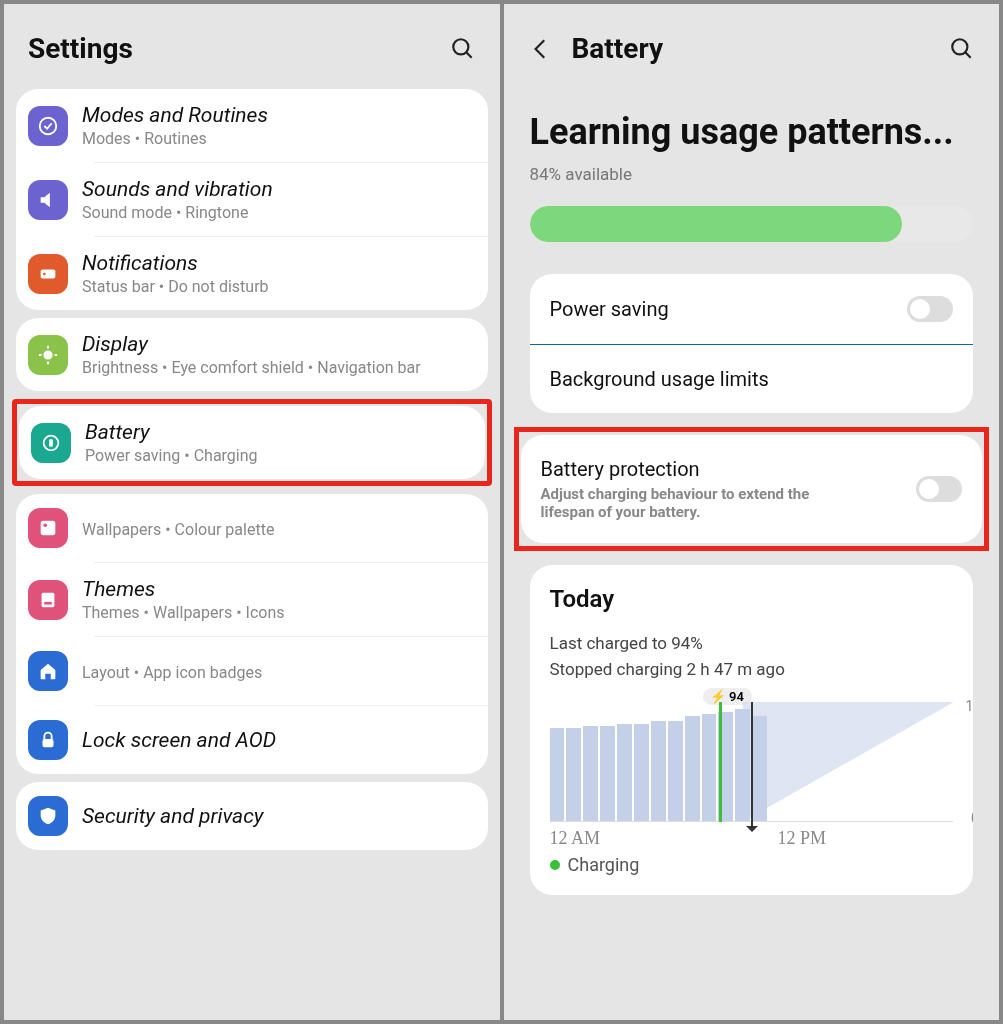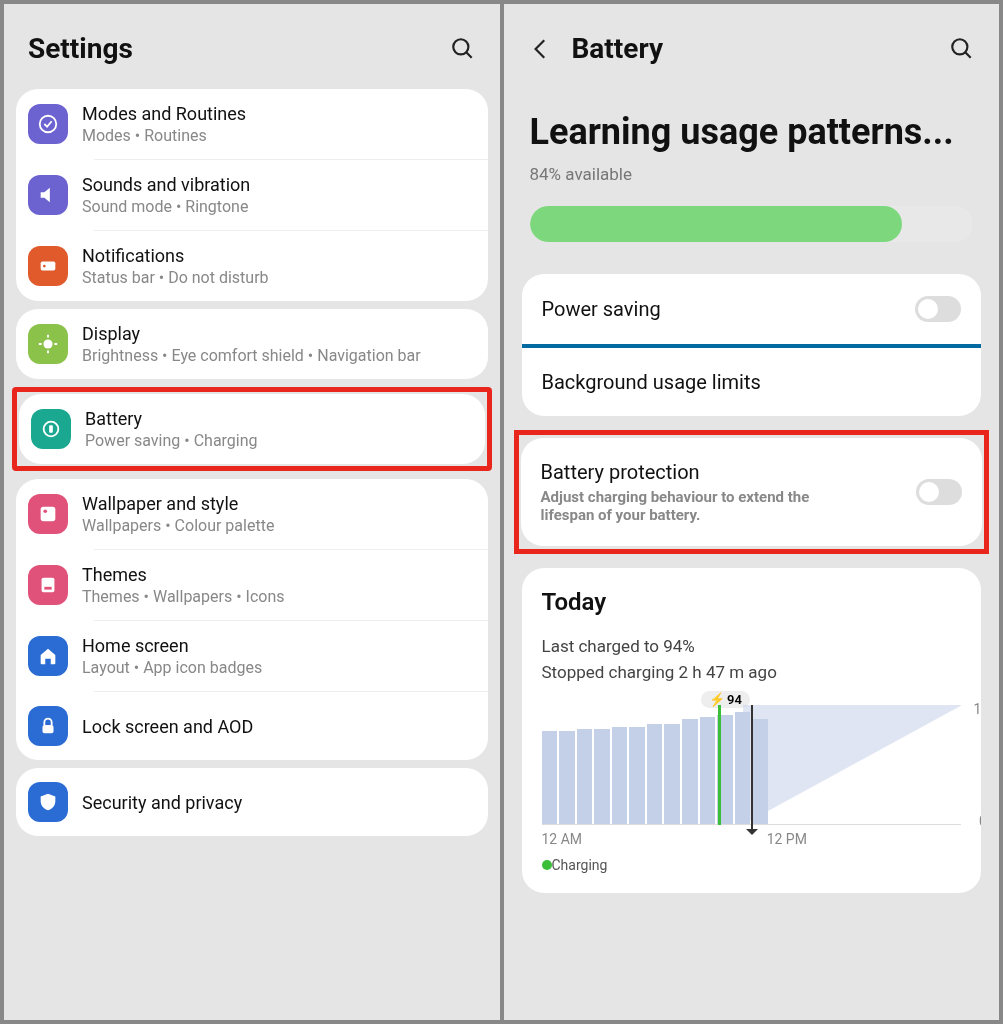--- a/index.html
+++ b/index.html
@@ -61,23 +61,24 @@
     height: 40px;
     border-radius: 12px;
     display: flex;
     align-items: center;
     justify-content: center;
     flex-shrink: 0;
   }
   .item-icon svg { width: 22px; height: 22px; fill: #fff; }
   .item-text { flex: 1; }
   .item-title {
-    font-size: 18px;
+    font-size: 21px;
     color: #111;
     font-weight: 400;
+    font-style: italic;
   }
   .item-subtitle {
     font-size: 16px;
     color: #888;
     margin-top: 2px;
   }
   .highlight-box {
     border: 5px solid #e8261b;
     border-radius: 4px;
     margin: 2px 8px;
@@ -110,21 +111,21 @@
     background: #7dd87d;
     border-radius: 30px;
   }
   .simple-item {
     display: flex;
     justify-content: space-between;
     align-items: center;
     padding: 22px 20px;
     cursor: pointer;
   }
-  .simple-item + .simple-item { border-top: 4px solid #0369a1; }
+  .simple-item + .simple-item { border-top: 1px solid #0369a1; }
   .simple-title { font-size: 20px; color:#111; }
   .simple-sub { font-size: 15px; color:#888; margin-top:4px; max-width:300px;font-weight:bold;}
   .toggle {
     width: 46px;
     height: 26px;
     background: #ddd;
     border-radius: 20px;
     position: relative;
     flex-shrink:0;
   }
@@ -194,30 +195,31 @@
     display:flex;align-items:center;gap:2px;
   }
   .chart-y {
     position:absolute;
     right:-36px;
     font-size:14px;
     color:#888;
   }
   .chart-x {
     display:flex;
-    font-size:14px;
+    font-size:18px;
     color:#888;
     margin-top:6px;
+    font-family:Liberation Serif, serif;
   }
   .chart-x span:first-child{ }
   .chart-x span:last-child{ margin-left:44%; }
-  .legend { display:flex; align-items:center; margin-top:12px; font-size:14px; color:#555;}
+  .legend { display:flex; align-items:center; gap:8px; margin-top:12px; font-size:18px; color:#555;}
   .legend-dot { width:10px;height:10px;border-radius:50%; background:#3bbf3b;}
   .sectionR {
-    margin: 10px 18px;
+    margin: 10px 26px;
     background:#fff;
     border-radius:22px;
     overflow:hidden;
   }
   .highlight-boxR {
     border: 5px solid #e8261b;
     margin: 4px 10px;
   }
   .highlight-boxR .sectionR { margin:3px 2px; }
   .cutoff { margin-bottom:-10px; }
@@ -312,21 +314,20 @@
       </div>
       <div class="section">
         <div class="item-row-wrap">
           <div class="item-icon" style="background: rgb(224, 82, 122);">
             <svg viewBox="0 0 24 24">
               <rect x="4" y="4" width="16" height="16" rx="3"></rect>
               <circle cx="9" cy="9" r="2" fill="#e0527a"></circle>
             </svg>
           </div>
           <div class="item-text">
-            <div class="item-title">Wallpaper and style</div>
             <div class="item-subtitle">Wallpapers  •  Colour palette</div>
           </div>
         </div>
         <div class="divider"></div>
         <div class="item-row-wrap">
           <div class="item-icon" style="background: rgb(224, 82, 122);">
             <svg viewBox="0 0 24 24">
               <rect x="5" y="4" width="14" height="16" rx="2"></rect>
               <rect x="8" y="14" width="8" height="3" fill="#e0527a"></rect>
             </svg>
@@ -337,21 +338,20 @@
           </div>
         </div>
         <div class="divider"></div>
         <div class="item-row-wrap">
           <div class="item-icon" style="background: rgb(42, 108, 212);">
             <svg viewBox="0 0 24 24">
               <path d="M4 11l8-7 8 7v9a1 1 0 01-1 1h-4v-6h-6v6H5a1 1 0 01-1-1v-9z"></path>
             </svg>
           </div>
           <div class="item-text">
-            <div class="item-title">Home screen</div>
             <div class="item-subtitle">Layout  •  App icon badges</div>
           </div>
         </div>
         <div class="divider"></div>
         <div class="item-row-wrap">
           <div class="item-icon" style="background: rgb(42, 108, 212);">
             <svg viewBox="0 0 24 24">
               <rect x="6" y="11" width="12" height="9" rx="2"></rect>
               <path d="M8 11V8a4 4 0 018 0v3" fill="none" stroke="#fff" stroke-width="2"></path>
             </svg>

